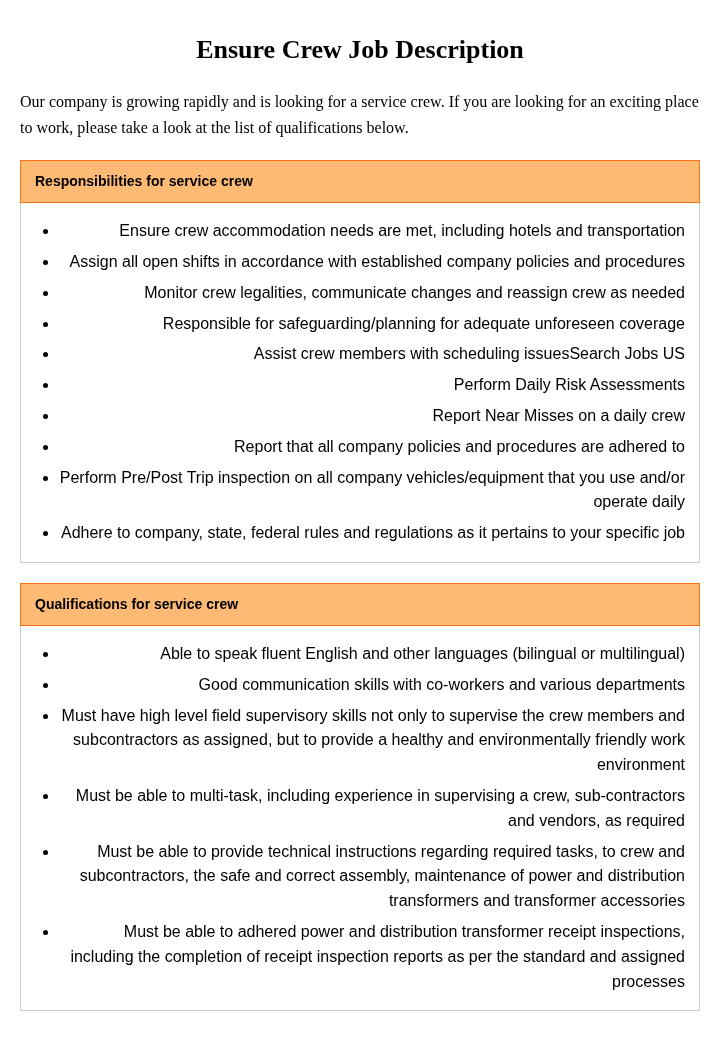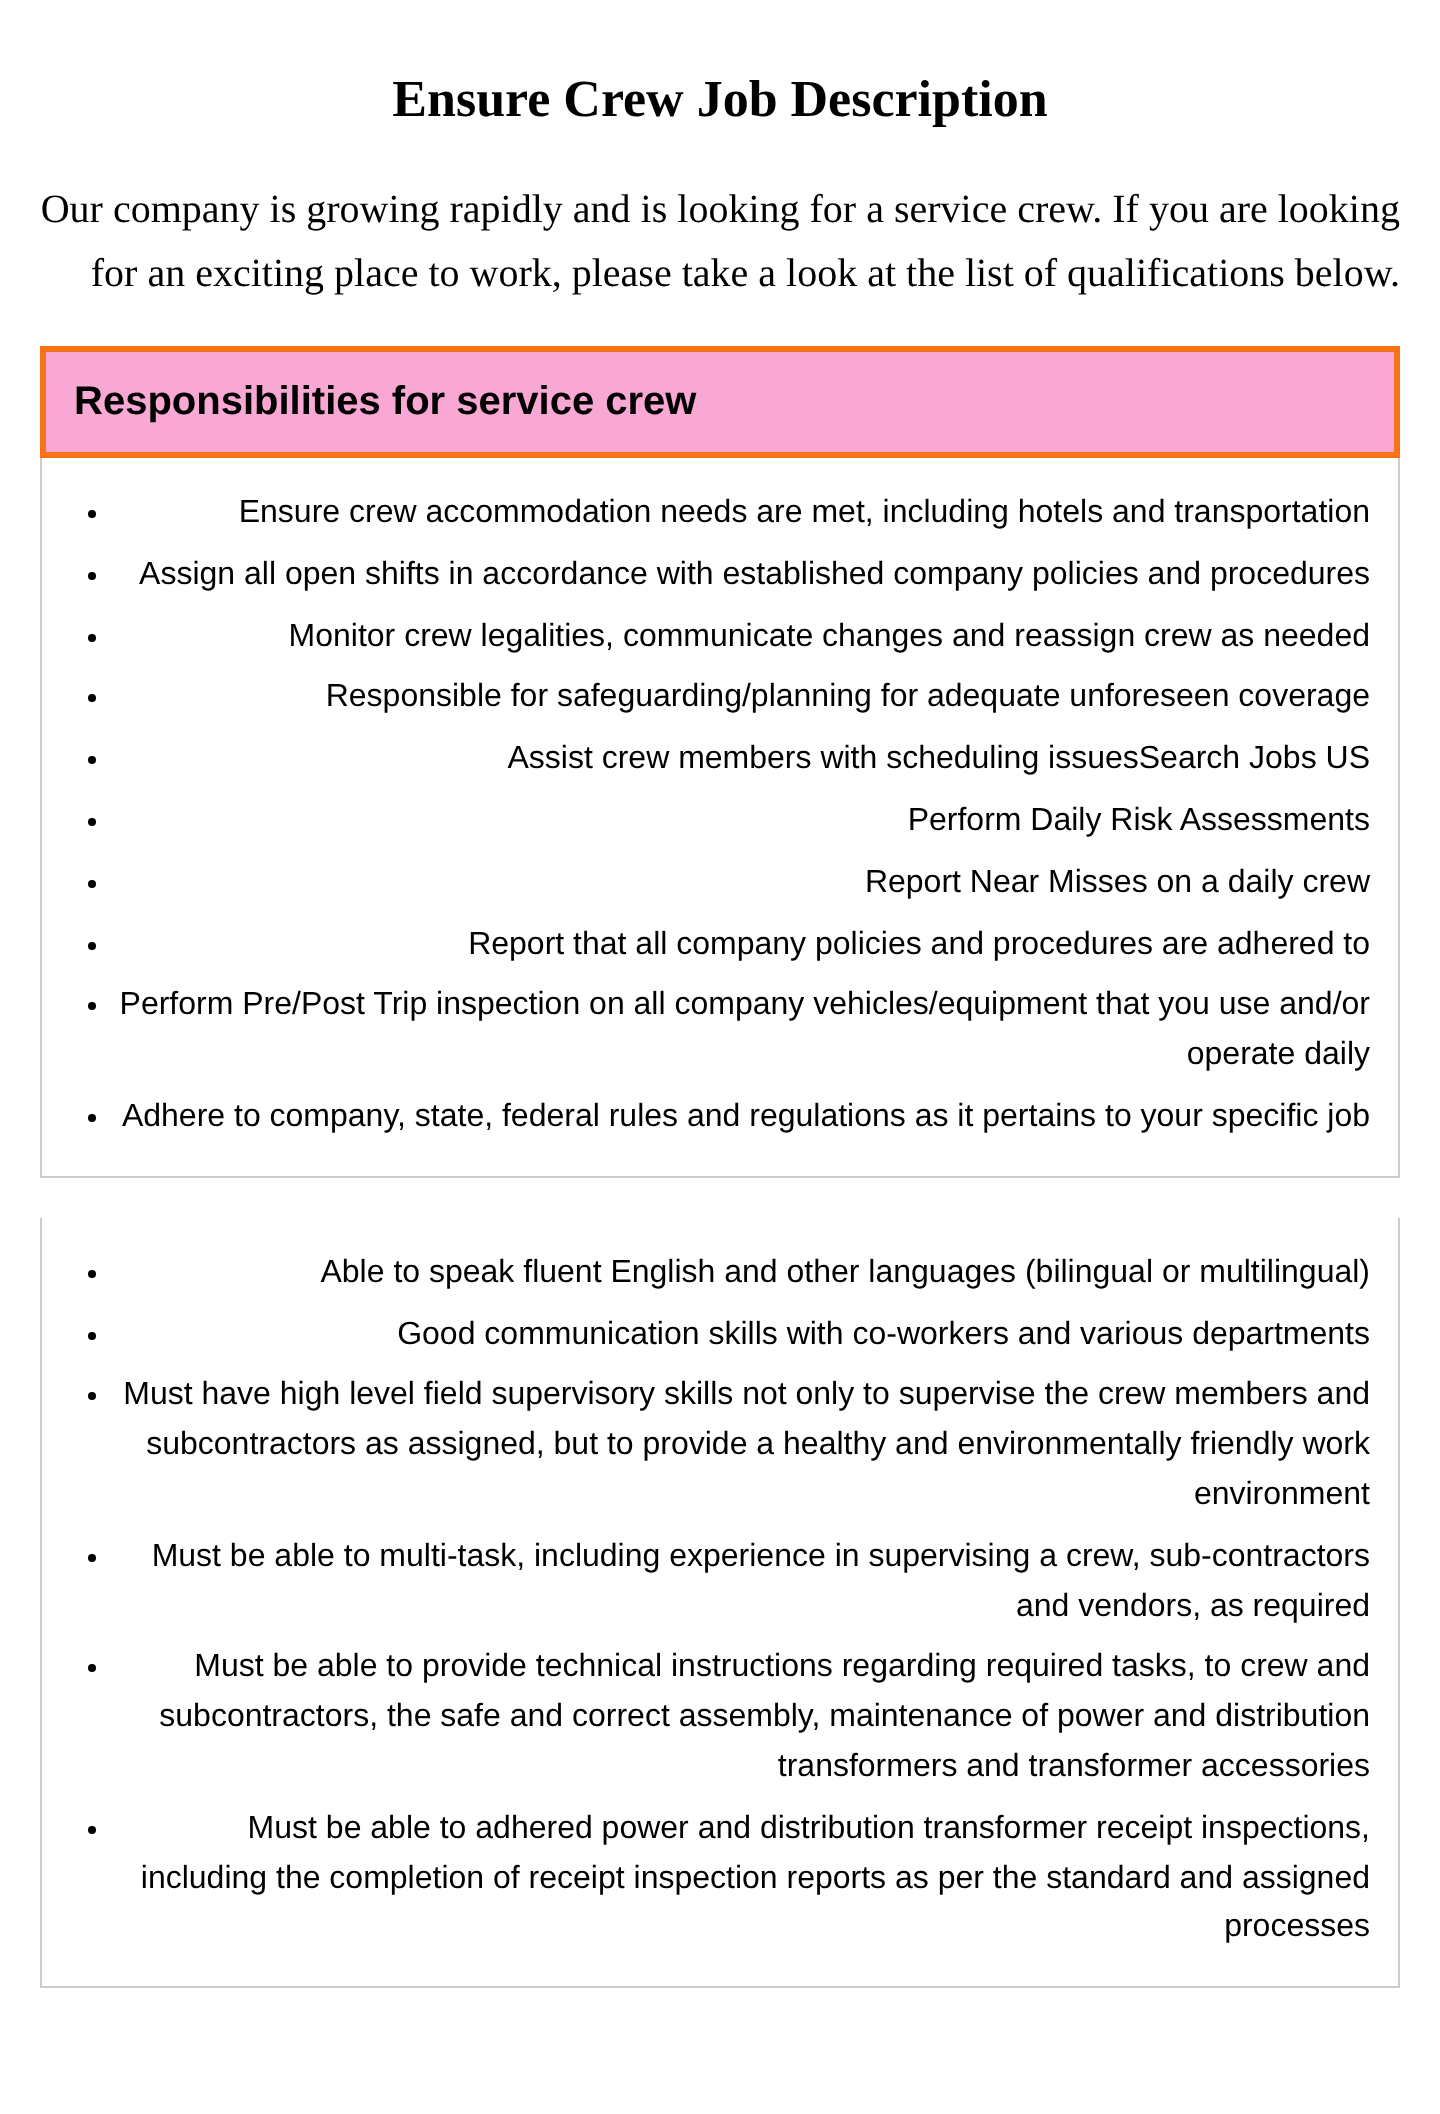--- a/index.html
+++ b/index.html
@@ -22,31 +22,30 @@
     .page-title {
       text-align: center;
       font-size: 26px;
       font-weight: bold;
       margin-bottom: 20px;
       font-family: Georgia, serif;
     }
 
     .intro-text {
       margin-bottom: 20px;
-      font-size: 20px;
+      font-size: 16px;
       line-height: 1.6;
-      text-align: right;
     }
 
     .section-header {
-      background-color: #f9a8d4;
-      border: 3px solid #f97316;
+      background-color: #fdba74;
+      border: 1px solid #f97316;
       padding: 10px 14px;
       font-weight: bold;
-      font-size: 20px;
+      font-size: 14px;
       font-family: Arial, sans-serif;
       margin-bottom: 0;
     }
 
     .section-content {
       border: 1px solid #cccccc;
       border-top: none;
       padding: 16px 14px 16px 14px;
       margin-bottom: 20px;
       text-align: right;
@@ -88,20 +87,21 @@
         <li>Perform Daily Risk Assessments</li>
         <li>Report Near Misses on a daily crew</li>
         <li>Report that all company policies and procedures are adhered to</li>
         <li>Perform Pre/Post Trip inspection on all company vehicles/equipment that you use and/or operate daily</li>
         <li>Adhere to company, state, federal rules and regulations as it pertains to your specific job</li>
       </ul>
   </div>
 </div>
 
 <div>
+  <div class="section-header">Qualifications for service crew</div>
   <div class="section-content">
     <ul>
 
     <li>Able to speak fluent English and other languages (bilingual or multilingual)</li>
         <li>Good communication skills with co-workers and various departments</li>
         <li>Must have high level field supervisory skills not only to supervise the crew members and subcontractors as assigned, but to provide a healthy and environmentally friendly work environment</li>
         <li>Must be able to multi-task, including experience in supervising a crew, sub-contractors and vendors, as required</li>
         <li>Must be able to provide technical instructions regarding required tasks, to crew and subcontractors, the safe and correct assembly, maintenance of power and distribution transformers and transformer accessories</li>
         <li>Must be able to adhered power and distribution transformer receipt inspections, including the completion of receipt inspection reports as per the standard and assigned processes</li>
       </ul>

